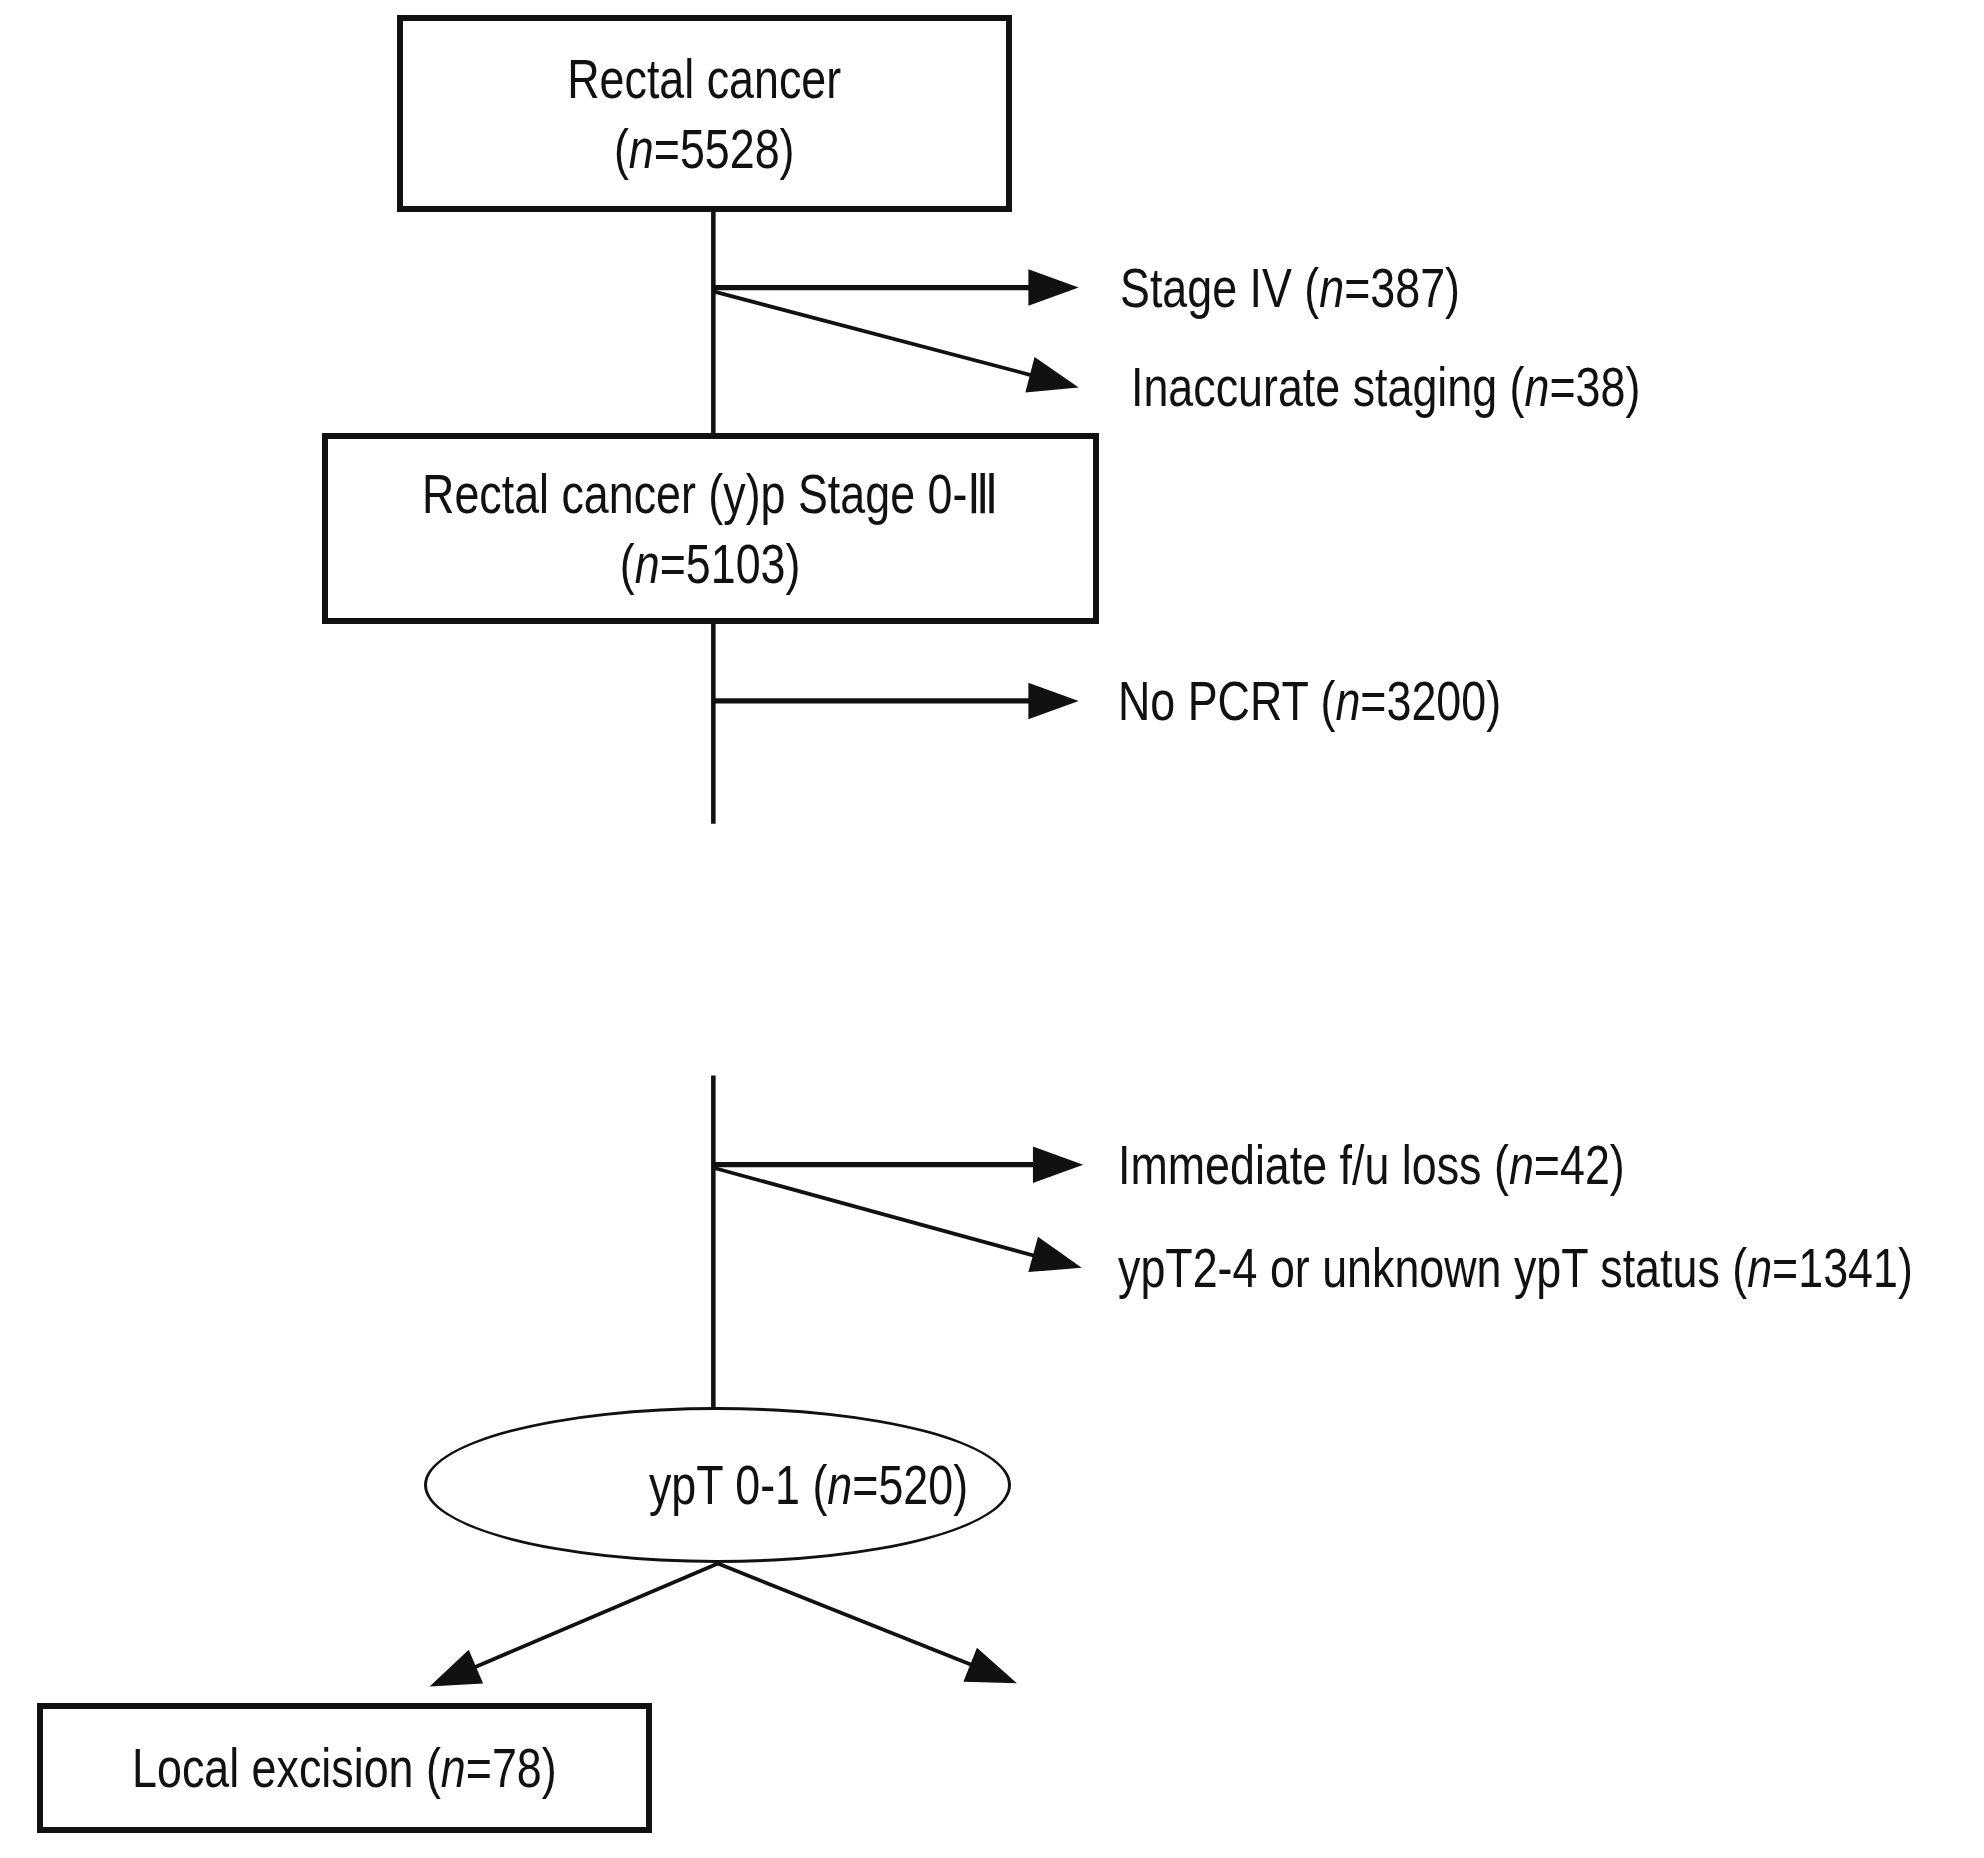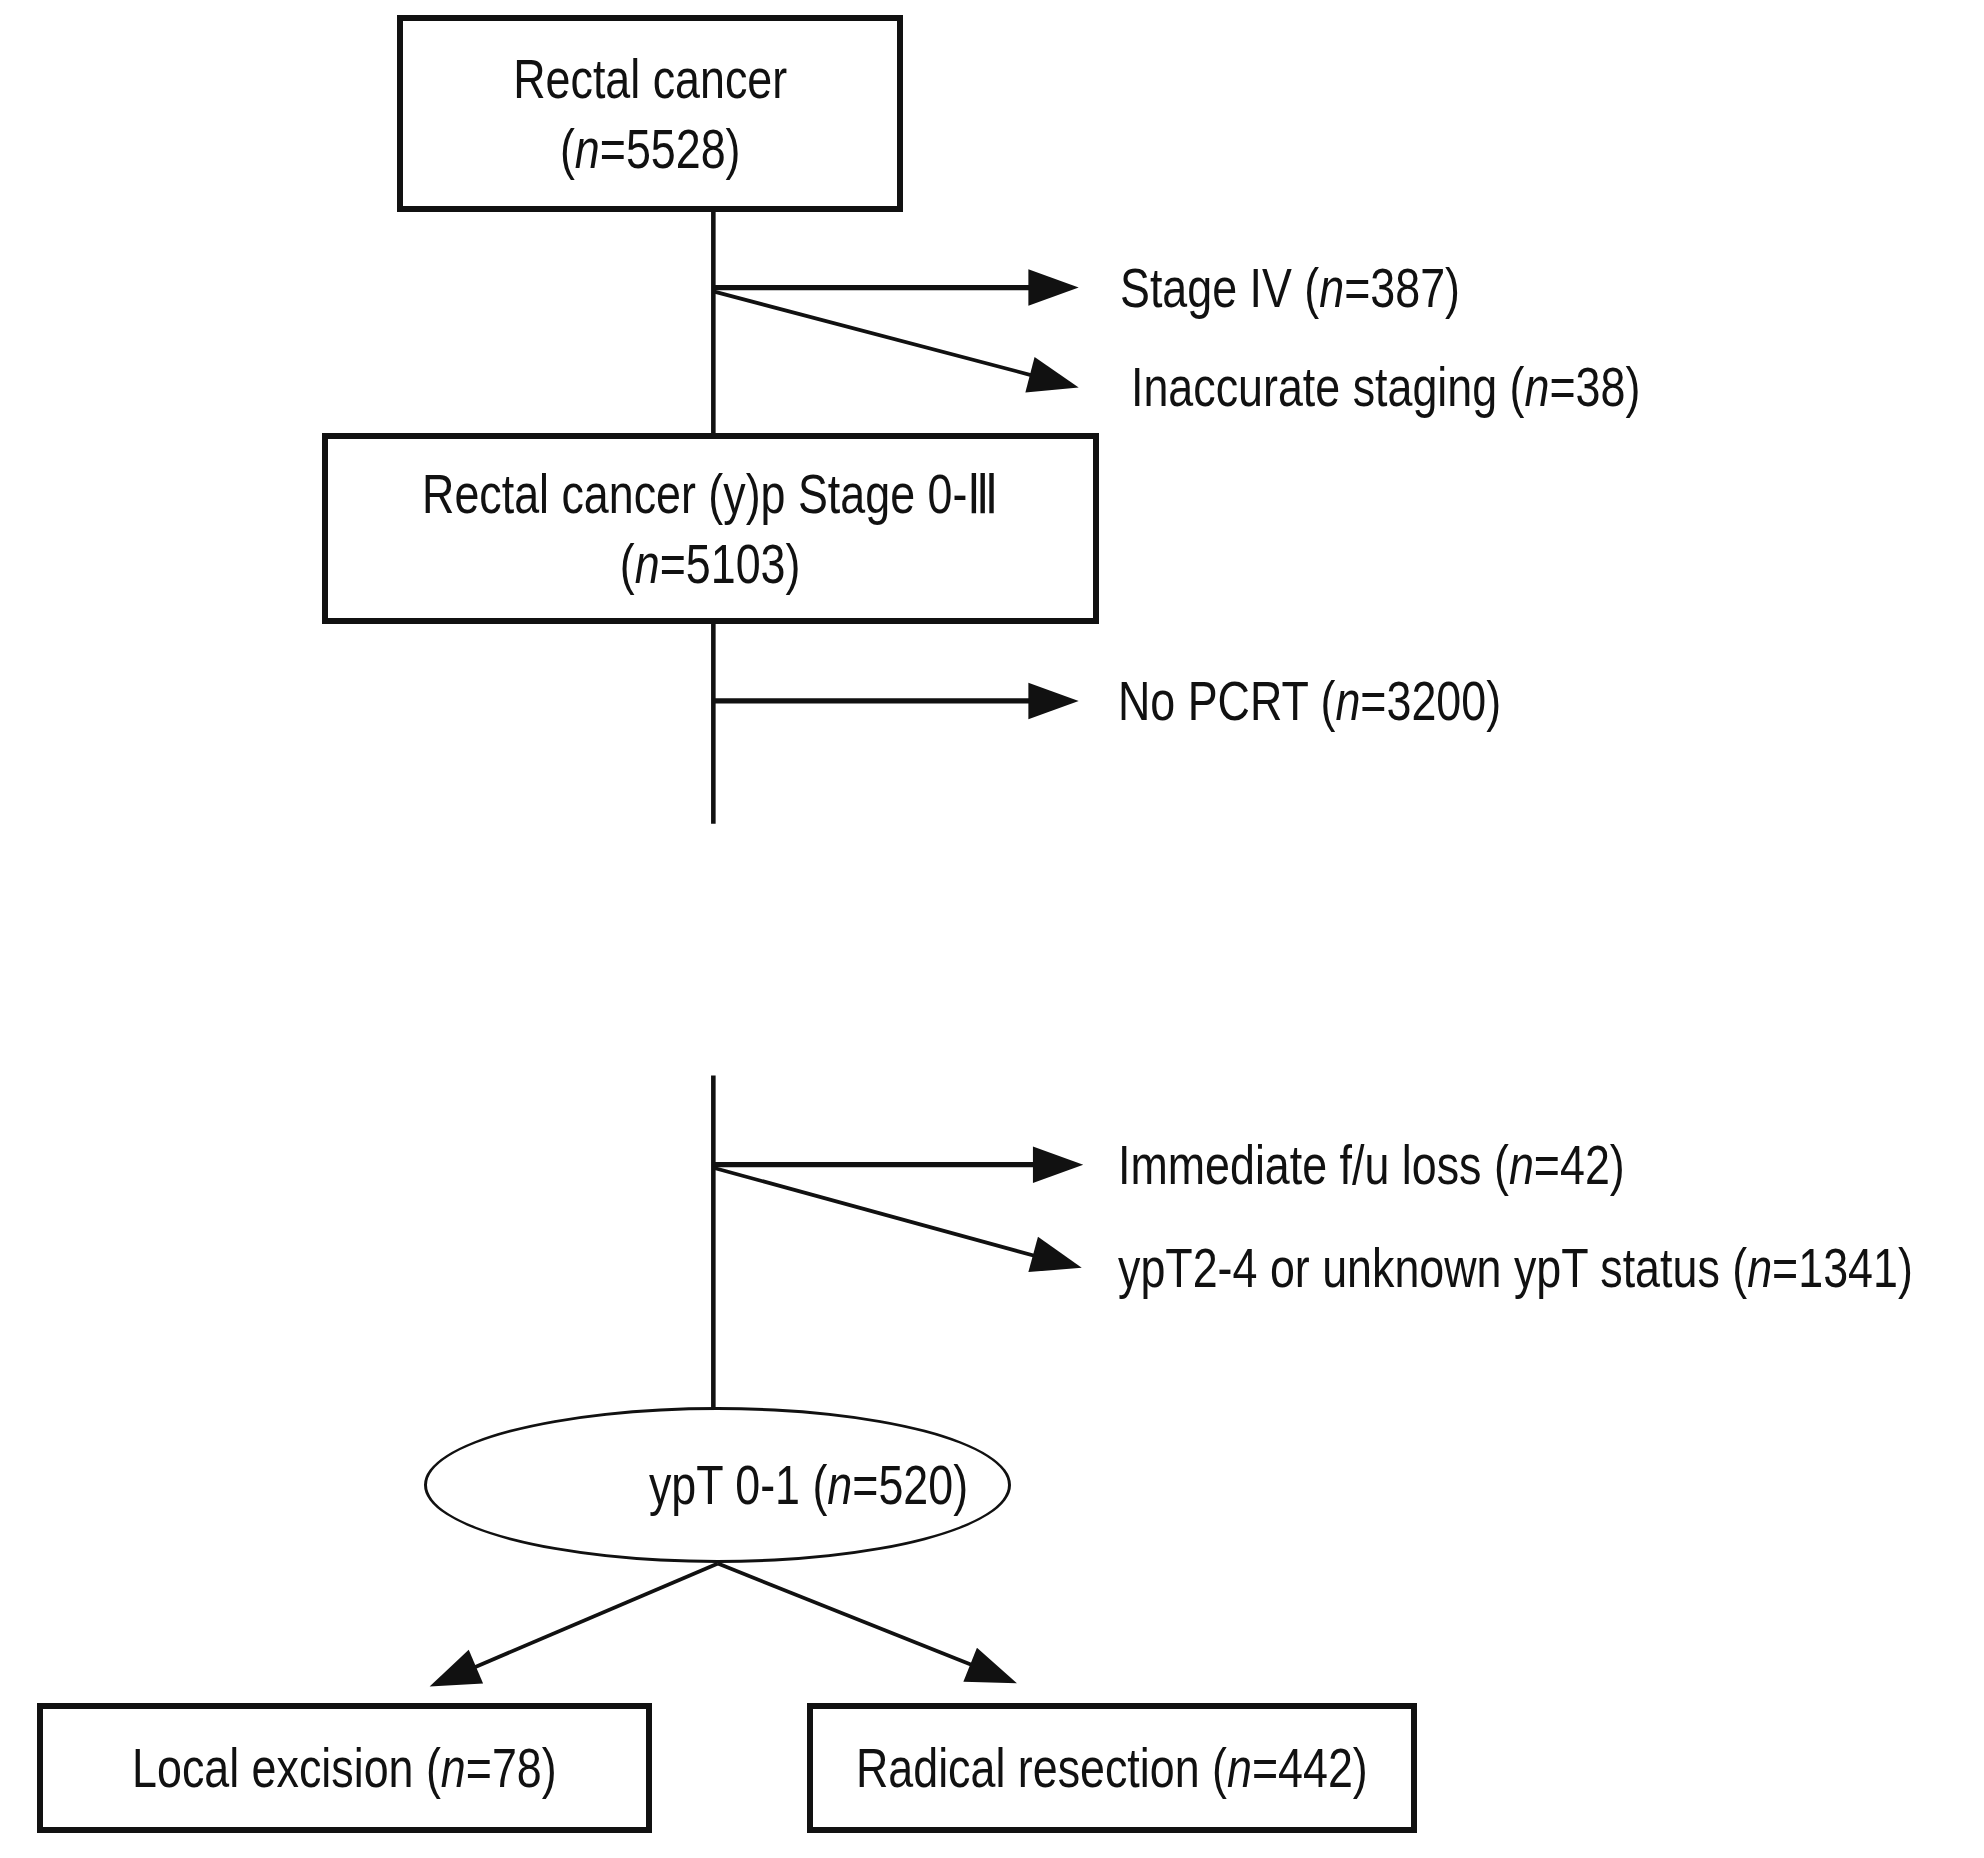--- a/index.html
+++ b/index.html
@@ -101,21 +101,21 @@
     <g>
       <line x1="941" y1="2050" x2="610" y2="2191" stroke-width="5"></line>
       <polygon points="0,0 -66,-24 -66,24" transform="translate(563,2211) rotate(156.9)"></polygon>
     </g>
     <g>
       <line x1="941" y1="2050" x2="1284" y2="2187" stroke-width="5"></line>
       <polygon points="0,0 -66,-24 -66,24" transform="translate(1333,2207) rotate(21.8)"></polygon>
     </g>
   </svg>
 
-  <div class="node box" style="left:397px; top:15.3px; width:506px; height:197px;">
+  <div class="node box" style="left:397px; top:15.3px; width:615px; height:197px;">
     <div class="txt">
       <div>Rectal cancer</div>
       <div>(<i>n</i>=5528)</div>
     </div>
   </div>
 
   <div class="sidelabel" style="left:1120px; top:253px;">Stage IV (<i>n</i>=387)</div>
   <div class="sidelabel" style="left:1131px; top:352px;">Inaccurate staging (<i>n</i>=38)</div>
 
   <div class="node box" style="left:322px; top:433px; width:777px; height:191px;justify-content:center;">
@@ -132,18 +132,15 @@
   <div class="sidelabel" style="left:1118px; top:1233px;">ypT2-4 or unknown ypT status (<i>n</i>=1341)</div>
 
   <div class="node oval" style="left:424px; top:1407px; width:587px; height:156px;justify-content:flex-end;">
     <div class="txt">ypT 0-1 (<i>n</i>=520)</div>
   </div>
 
   <div class="node box" style="left:37px; top:1703px; width:615px; height:130px;">
     <div class="txt">Local excision (<i>n</i>=78)</div>
   </div>
 
-  <div class="node box" style="left:807px; top:1703px; width:610px; height:130px;">
-    <div class="txt">Radical resection (<i>n</i>=442)</div>
-  </div>
 
 </div>
 
 
 </body></html>

